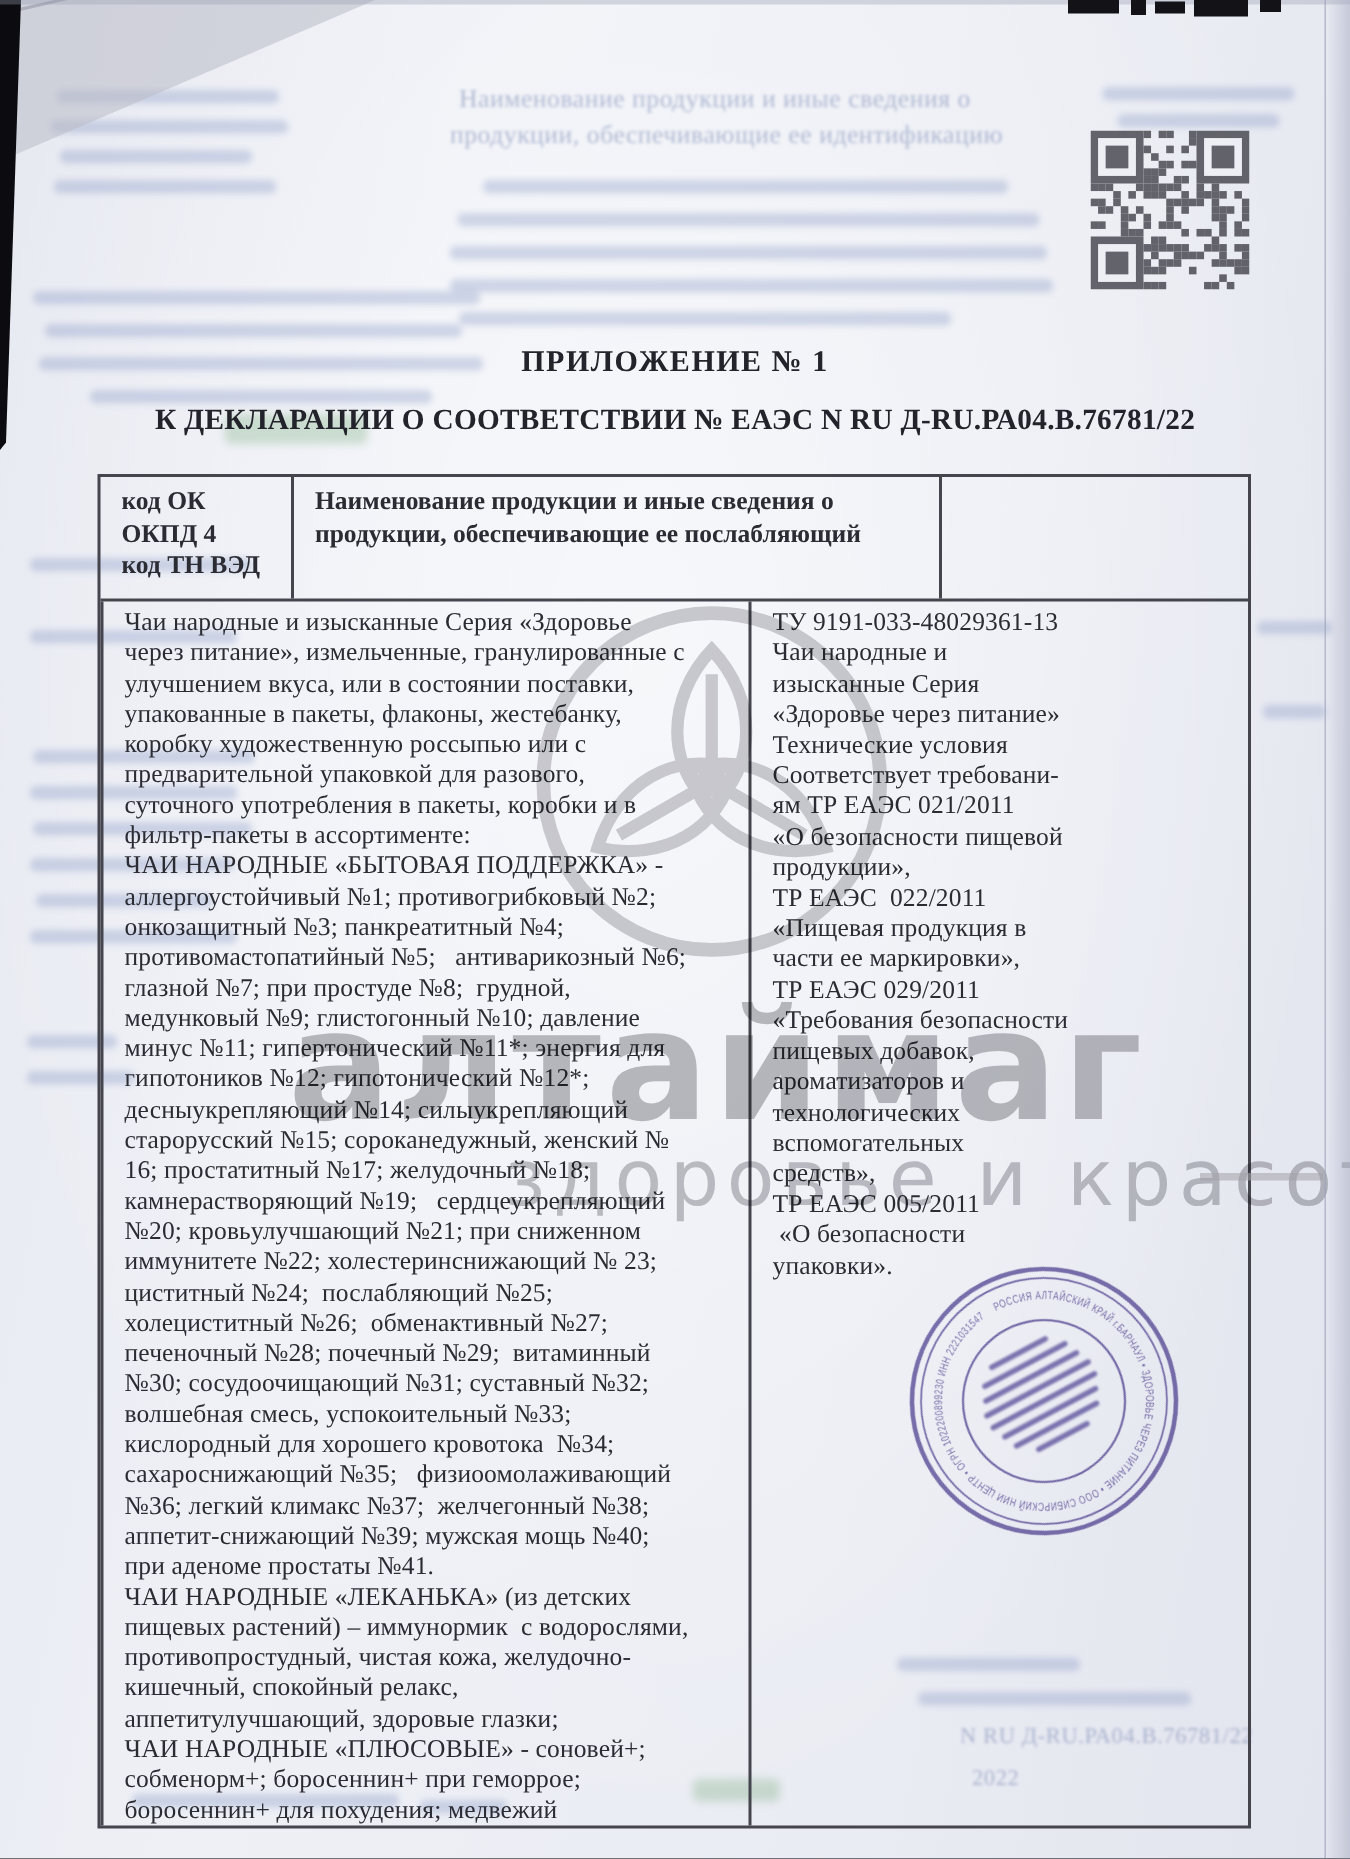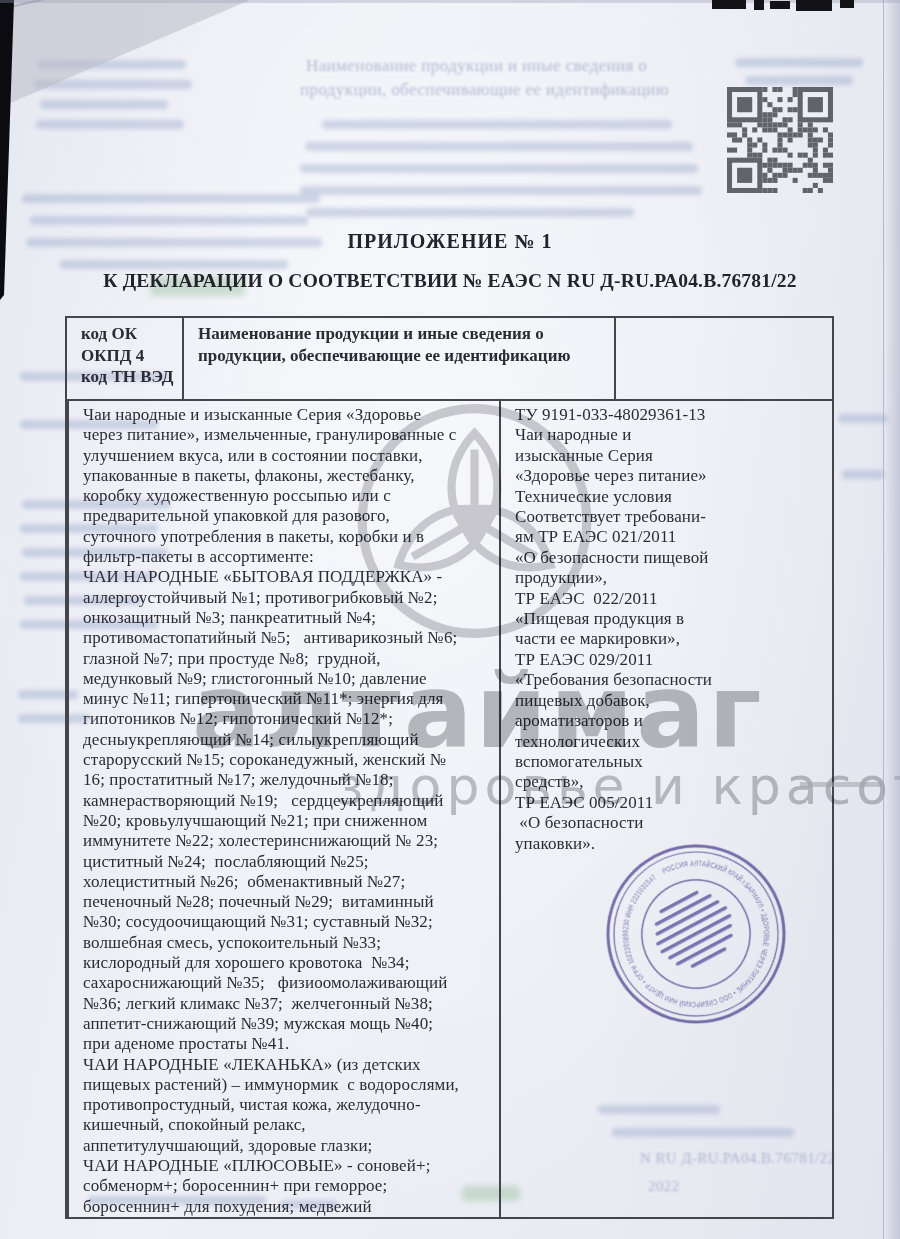--- a/index.html
+++ b/index.html
@@ -27,21 +27,21 @@
 
   
   .title-line{left:0;width:900px;text-align:center;font-weight:bold;color:#23232b;}
   #t1{top:218px;font-size:20px;letter-spacing:1px;margin-top:12px;}
   #t2{top:250px;font-size:19.5px;letter-spacing:.2px;margin-top:20px;}
   #t3{top:277px;font-size:18.5px;font-weight:normal;}
 
   
   #tbl{left:65px;top:316px;width:765px;border:2px solid #45454e;}
   .trow{display:flex;}
-  #thead{border-bottom:2px solid #45454e;height:81px;}
+  #thead{border-bottom:2px solid #45454e;height:81px;gap:12px;}
   .c1{width:115px;}
   .c2{width:434px;border-left:2px solid #45454e;border-right:2px solid #45454e;}
   .c3{flex:1;}
   .cell{padding:4px 6px 0 14px;box-sizing:border-box;font-size:17px;color:#2b2b33;}
   .hcell{font-weight:bold;line-height:21.5px;padding-top:5px;}
   #tbody{height:816px;}
   .body-text{white-space:pre-wrap;line-height:20.3px;letter-spacing:.1px;}
   #doc-cell{line-height:20.4px;}
   #code-cell{line-height:22px;padding-top:3px;}
 
@@ -124,21 +124,21 @@
   <div class="abs title-line" id="t1">ПРИЛОЖЕНИЕ № 1</div>
   <div class="abs title-line" id="t2">К ДЕКЛАРАЦИИ О СООТВЕТСТВИИ № ЕАЭС N RU Д-RU.РА04.В.76781/22</div>
 
   <div class="abs" id="tbl">
     <div class="trow" id="thead">
       <div class="cell hcell c1">
         <div>код ОК</div>
         <div>ОКПД 4</div>
         <div>код ТН ВЭД</div>
       </div>
-      <div class="cell hcell c2">Наименование продукции и иные сведения о продукции, обеспечивающие ее идентификацию</div>
+      <div class="cell hcell c2">Наименование продукции и иные сведения о продукции, обеспечивающие ее послабляющий</div>
     </div>
     <div class="trow" id="tbody">
       <div class="cell c2 body-text">Чаи народные и изысканные Серия «Здоровье
 через питание», измельченные, гранулированные с
 улучшением вкуса, или в состоянии поставки,
 упакованные в пакеты, флаконы, жестебанку,
 коробку художественную россыпью или с
 предварительной упаковкой для разового,
 суточного употребления в пакеты, коробки и в
 фильтр-пакеты в ассортименте:

